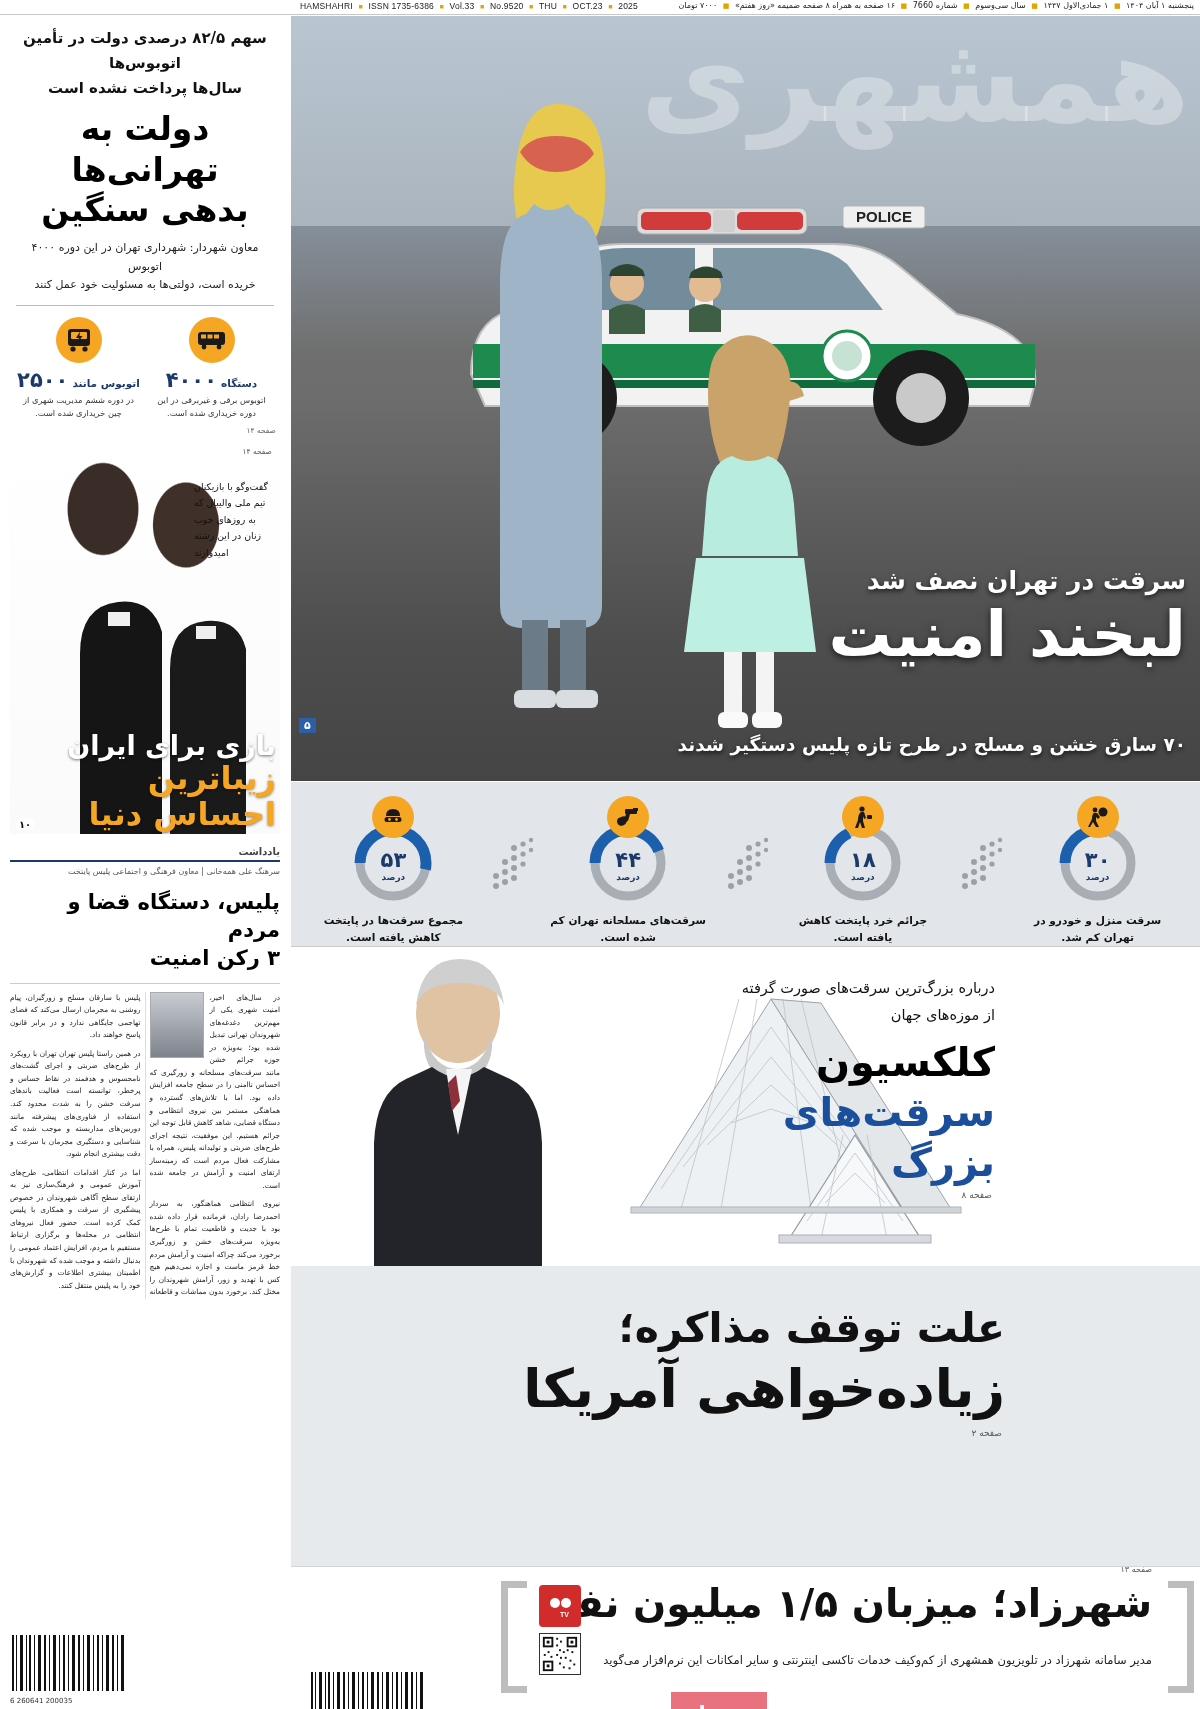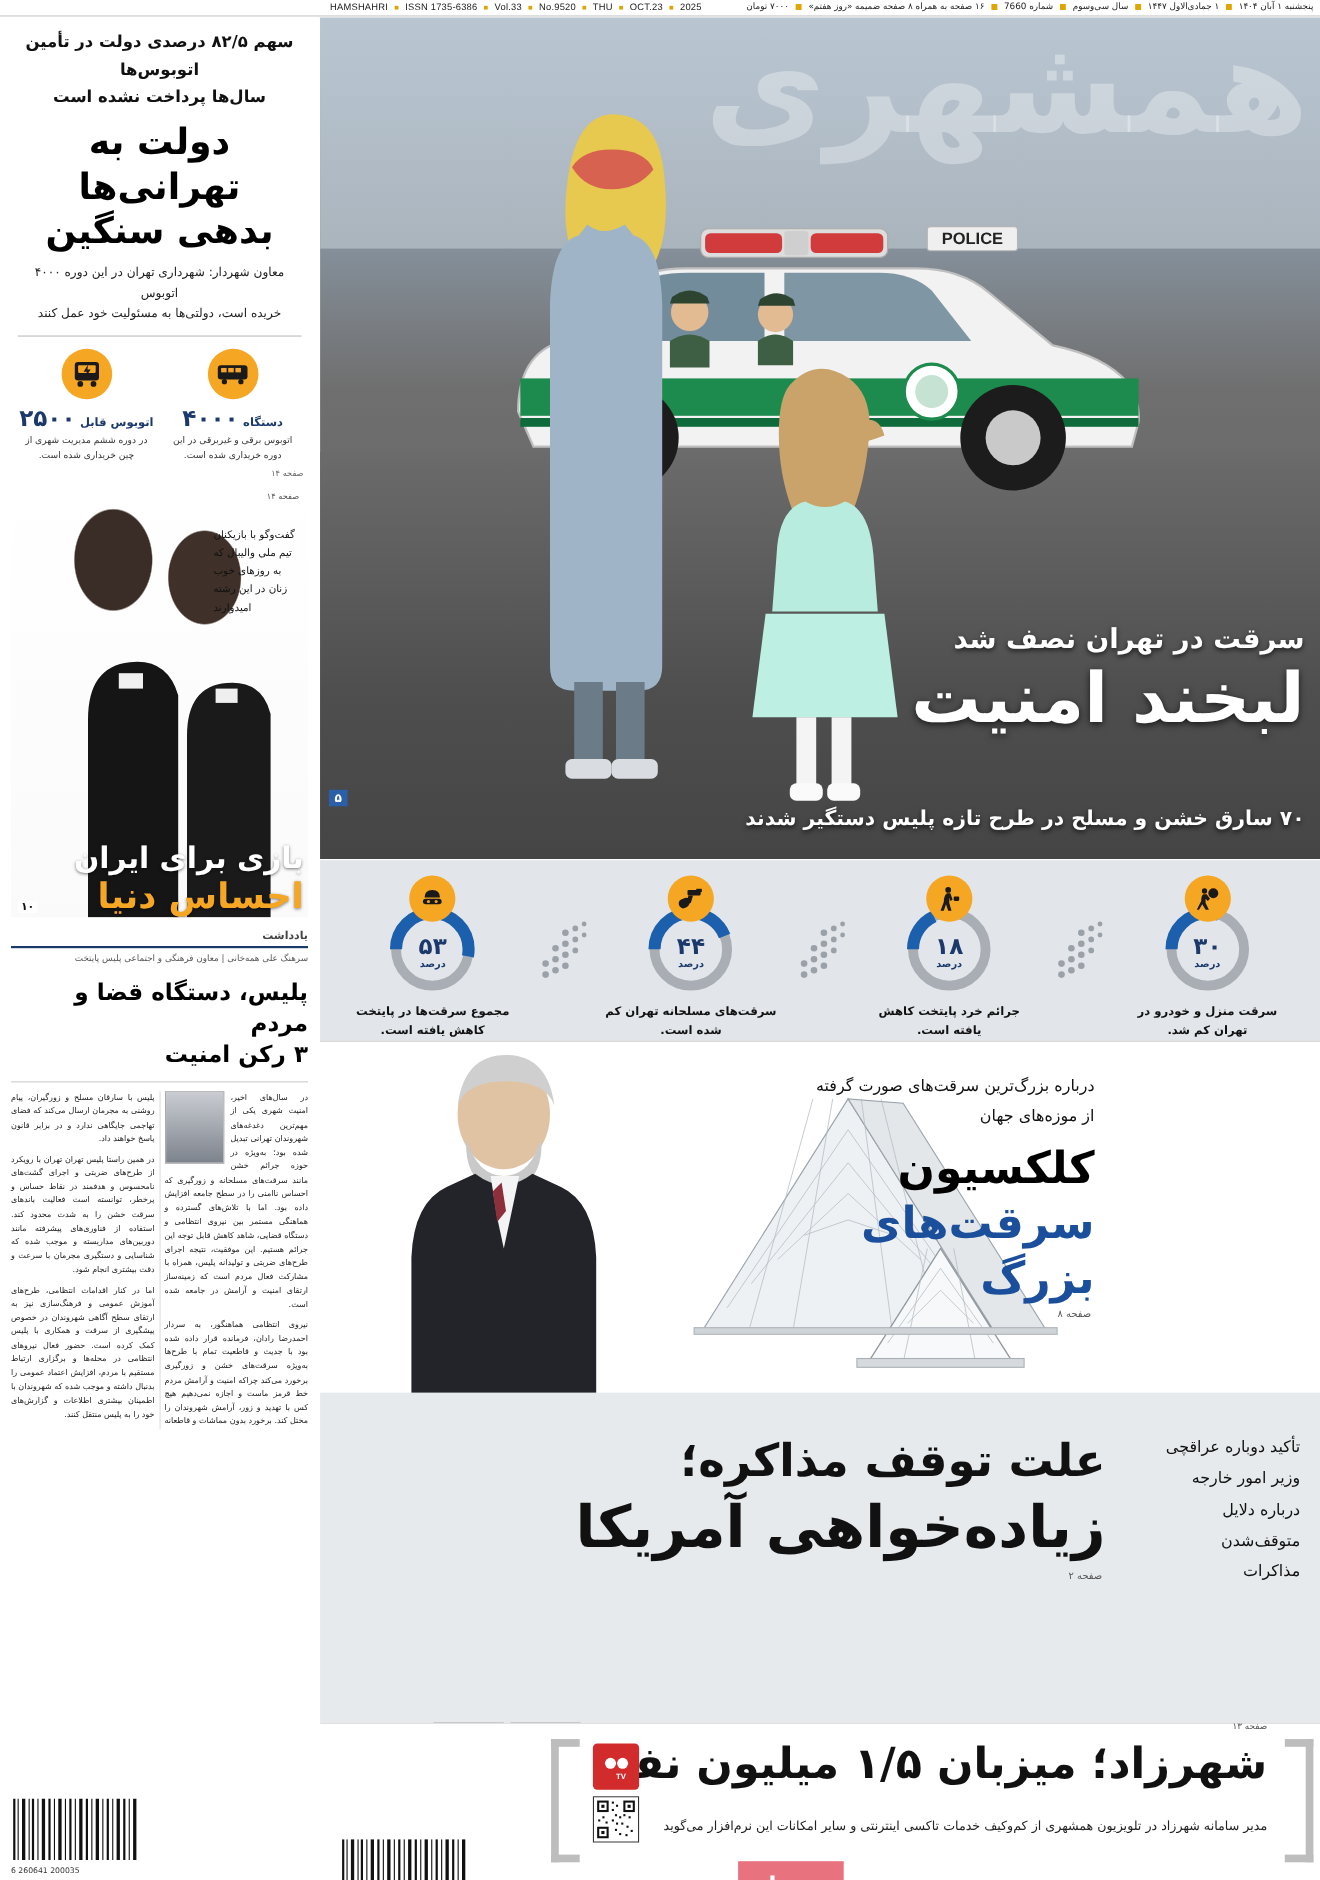--- a/index.html
+++ b/index.html
@@ -309,21 +309,21 @@
             <svg width="28" height="26" viewBox="0 0 28 26" aria-hidden="true">
               <rect x="3" y="2" width="22" height="17" rx="3" fill="#1a1a1a"></rect>
               <rect x="6" y="5" width="16" height="7" rx="1" fill="#F5A623"></rect>
               <circle cx="8" cy="22" r="2.6" fill="#1a1a1a"></circle>
               <circle cx="20" cy="22" r="2.6" fill="#1a1a1a"></circle>
               <path d="M15 4.5 L11 11 h3 l-1.5 5 5-7h-3z" fill="#1a1a1a"></path>
             </svg>
           </div>
           <div class="bus-num-row">
             <span class="bus-num">۲۵۰۰</span>
-            <span class="bus-unit">اتوبوس قابل</span>
+            <span class="bus-unit">اتوبوس مانند</span>
           </div>
           <div class="bus-desc">در دوره ششم مدیریت شهری از چین خریداری شده است.</div>
         </div>
 
         <div class="bus-item">
           <div class="bus-circle">
             <svg width="30" height="22" viewBox="0 0 30 22" aria-hidden="true">
               <rect x="1" y="3" width="27" height="13" rx="3" fill="#1a1a1a"></rect>
               <rect x="4" y="5.5" width="5" height="4" fill="#F5A623"></rect>
               <rect x="10.5" y="5.5" width="5" height="4" fill="#F5A623"></rect>
@@ -348,20 +348,21 @@
           <path d="M70 330 V150 q0-48 38-52 q34-4 44 30 v202z" fill="#151515"></path>
           <path d="M160 330 V165 q0-45 36-48 q32-3 40 28 v185z" fill="#1a1a1a"></path>
           <rect x="98" y="108" width="22" height="14" fill="#f0f0f0"></rect>
           <rect x="186" y="122" width="20" height="13" fill="#efefef"></rect>
         </svg>
       </div>
       <div class="vb-pref">صفحه ۱۴</div>
       <div class="vb-caption">گفت‌وگو با بازیکنان تیم ملی والیبال که به روزهای خوب زنان در این رشته امیدوارند</div>
       <div class="vb-title-wrap">
         <div class="vb-t1">بازی برای ایران</div>
+        <div class="vb-t2">زیباترین</div>
         <div class="vb-t3">احساس دنیا</div>
       </div>
       <div class="vb-pagenum">۱۰</div>
     </div>
 
     <div class="note-sec">
       <div class="note-tag">یادداشت</div>
       <div class="note-rule"></div>
       <div class="note-byline">سرهنگ علی همه‌خانی | معاون فرهنگی و اجتماعی پلیس پایتخت</div>
       <div class="note-head">
@@ -672,27 +673,20 @@
         <rect x="52" y="666" width="72" height="22" rx="7" fill="#0e0e10"></rect>
         <rect x="126" y="666" width="72" height="22" rx="7" fill="#0e0e10"></rect>
         <ellipse cx="182" cy="352" rx="16" ry="26" fill="#e0c3a3"></ellipse>
       </svg>
     </div>
 
     <div class="neg-row">
       <div class="neg-t1">علت توقف مذاکره؛</div>
       <div class="neg-t2">زیاده‌خواهی آمریکا</div>
       <div class="neg-pref">صفحه ۲</div>
-      <div class="neg-side">
-        <div>تأکید دوباره عراقچی</div>
-        <div>وزیر امور خارجه</div>
-        <div>درباره دلایل</div>
-        <div>متوقف‌شدن</div>
-        <div>مذاکرات</div>
-      </div>
     </div>
 
     <div class="sh-row">
       <div class="bracket-r"></div>
       <div class="bracket-l"></div>
       <div class="sh-head">شهرزاد؛ میزبان ۱/۵ میلیون نفر</div>
       <div class="sh-sub">مدیر سامانه شهرزاد در تلویزیون همشهری از کم‌وکیف خدمات تاکسی اینترنتی و سایر امکانات این نرم‌افزار می‌گوید</div>
       <div style="position:absolute; right:48px; top:-2px; font-size:8px; color:#555;">صفحه ۱۳</div>
 
       <div class="tv-logo">

